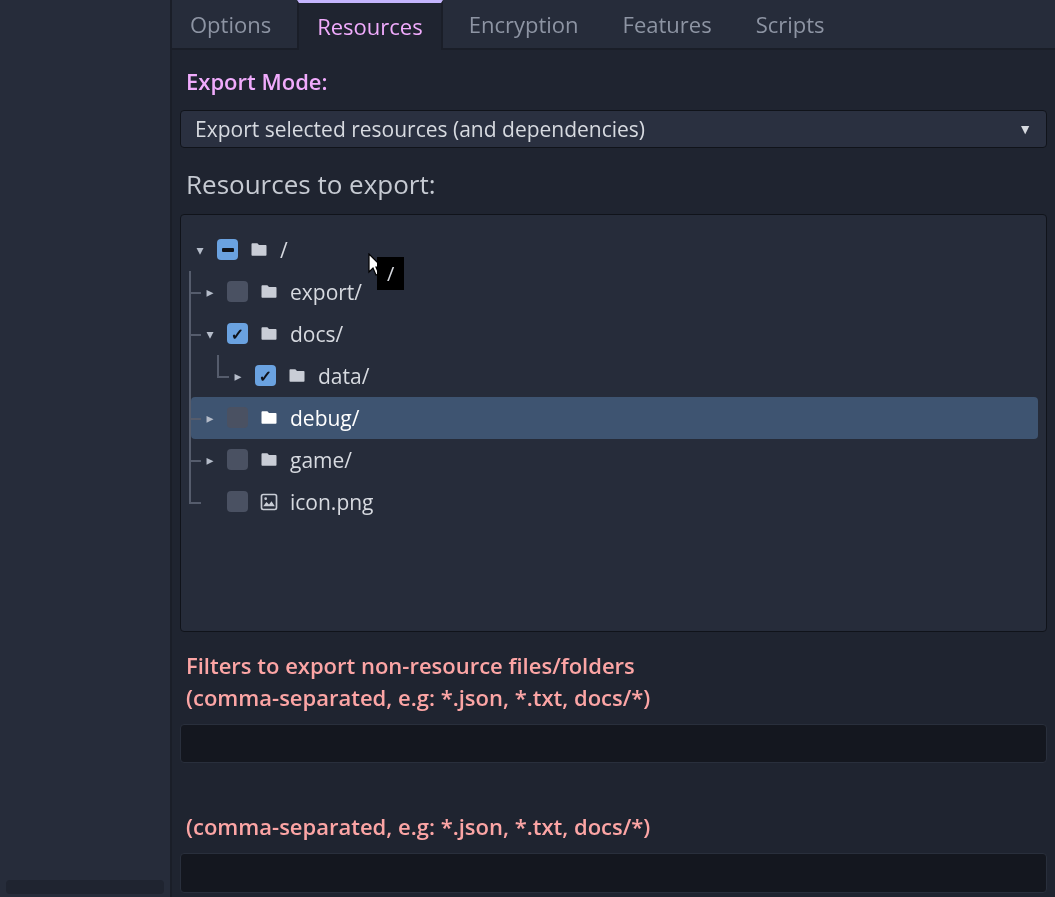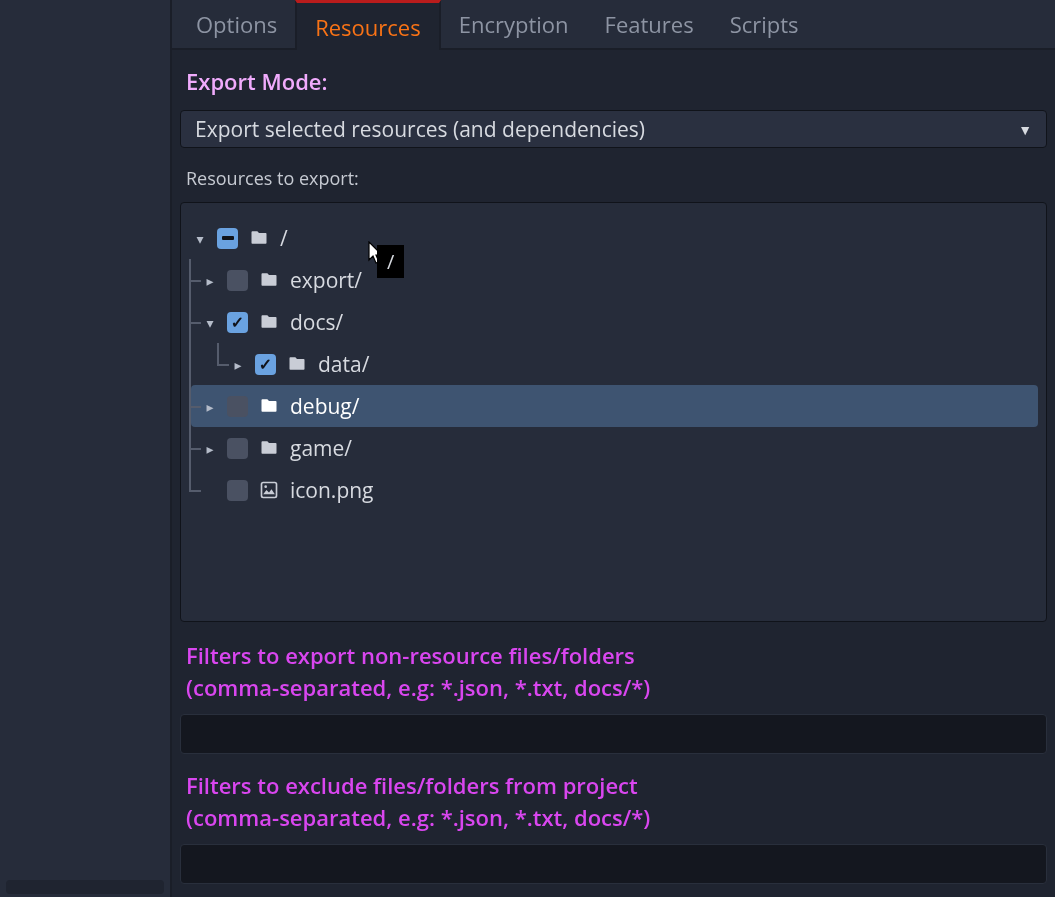--- a/index.html
+++ b/index.html
@@ -32,37 +32,36 @@
     flex: 1;
     display: flex;
     flex-direction: column;
     background: #1f2430;
   }
   .tabs {
     display: flex;
     align-items: stretch;
     background: #262c3a;
     height: 50px;
-    padding-left: 6px;
-    gap: 0;
+    gap: 8px;
     border-bottom: 2px solid #1a1e28;
   }
   .tab {
     display: flex;
     align-items: center;
     padding: 0 18px;
     color: #8d94a3;
     cursor: pointer;
     font-size: 22px;
     position: relative;
   }
   .tab.active {
     background: #1f2430;
-    color: #f97316;
-    border-top: 3px solid #b91c1c;
+    color: #f0abfc;
+    border-top: 3px solid #c4b5fd;
     border-left: 2px solid #1a1e28;
     border-right: 2px solid #1a1e28;
     margin-bottom: -2px;
   }
   .section-label {
     padding: 16px 14px 8px 14px;
     font-weight: 600;
     color: #f0abfc;
     font-size: 22px;
   }
@@ -80,21 +79,21 @@
     font-size: 21px;
     color: #d7dae0;
   }
   .dropdown .chev {
     font-size: 14px;
     color: #d7dae0;
   }
   .sublabel {
     padding: 12px 14px 6px 14px;
     color: #c6cad2;
-    font-size: 18px;
+    font-size: 26px;
   }
   .tree-panel {
     margin: 6px 8px 6px 8px;
     background: #262c3a;
     border: 1px solid #10131a;
     border-radius: 4px;
     height: 420px;
     padding: 14px 8px;
     position: relative;
     overflow: hidden;
@@ -186,21 +185,21 @@
     left: 196px; top: 42px;
     background: #000000;
     color: #d7dae0;
     padding: 3px 10px;
     font-size: 20px;
   }
 
   .filters-label {
     padding: 12px 14px 0 14px;
     font-weight: 600;
-    color: #d946ef;
+    color: #fca5a5;
     font-size: 22px;
     line-height: 1.45;
   }
   .text-input {
     margin: 10px 8px 4px 8px;
     background: #14171f;
     border: 1px solid #292f3c;
     border-radius: 4px;
     height: 40px;
     width: calc(100% - 16px);
@@ -351,18 +350,18 @@
     <div class="tooltip">/</div>
   </div>
 
   <div class="filters-label">
     <span>Filters to export non-resource files/folders</span><br>
     <span>(comma-separated, e.g: *.json, *.txt, docs/*)</span>
   </div>
   <input class="text-input" value="" style="">
 
   <div class="filters-label">
-    <span>Filters to exclude files/folders from project</span><br>
+    <br>
     <span>(comma-separated, e.g: *.json, *.txt, docs/*)</span>
   </div>
   <input class="text-input" value="" style="">
 
 </div>
 
 </body></html>

